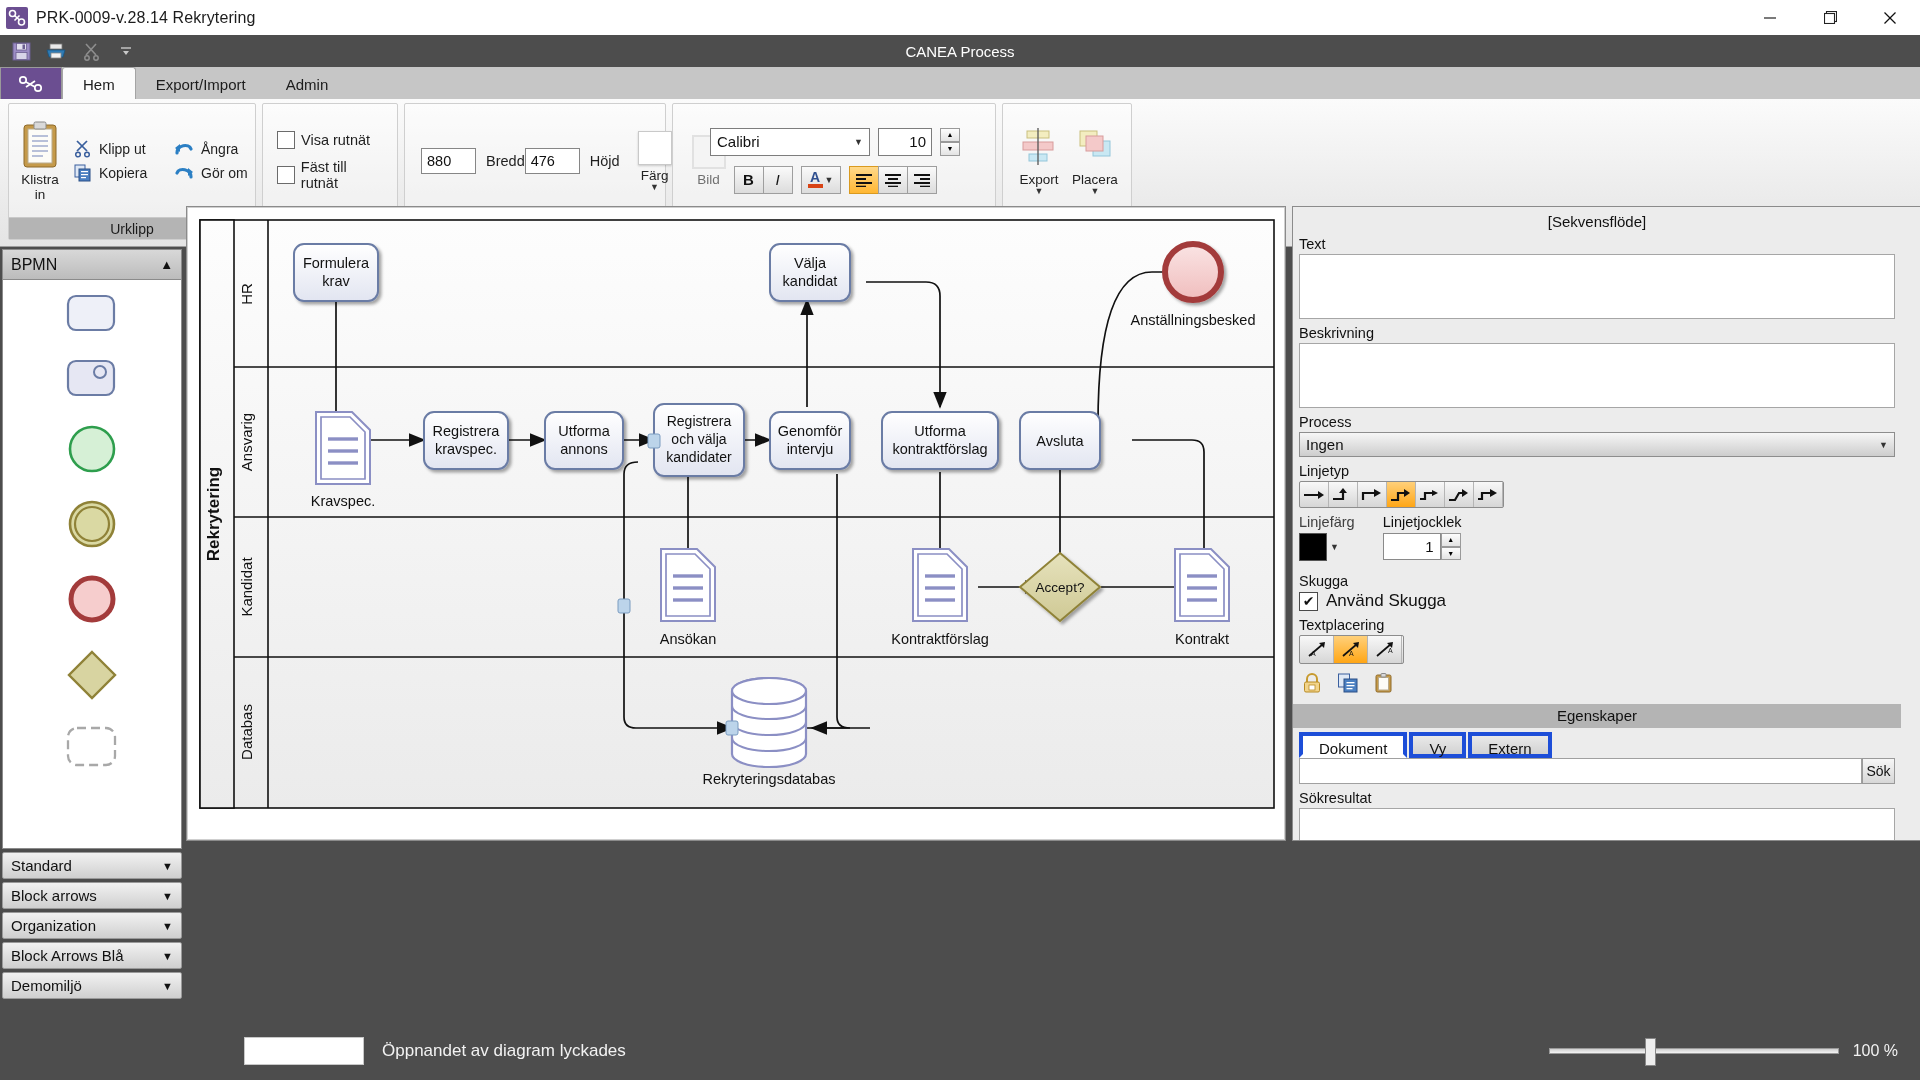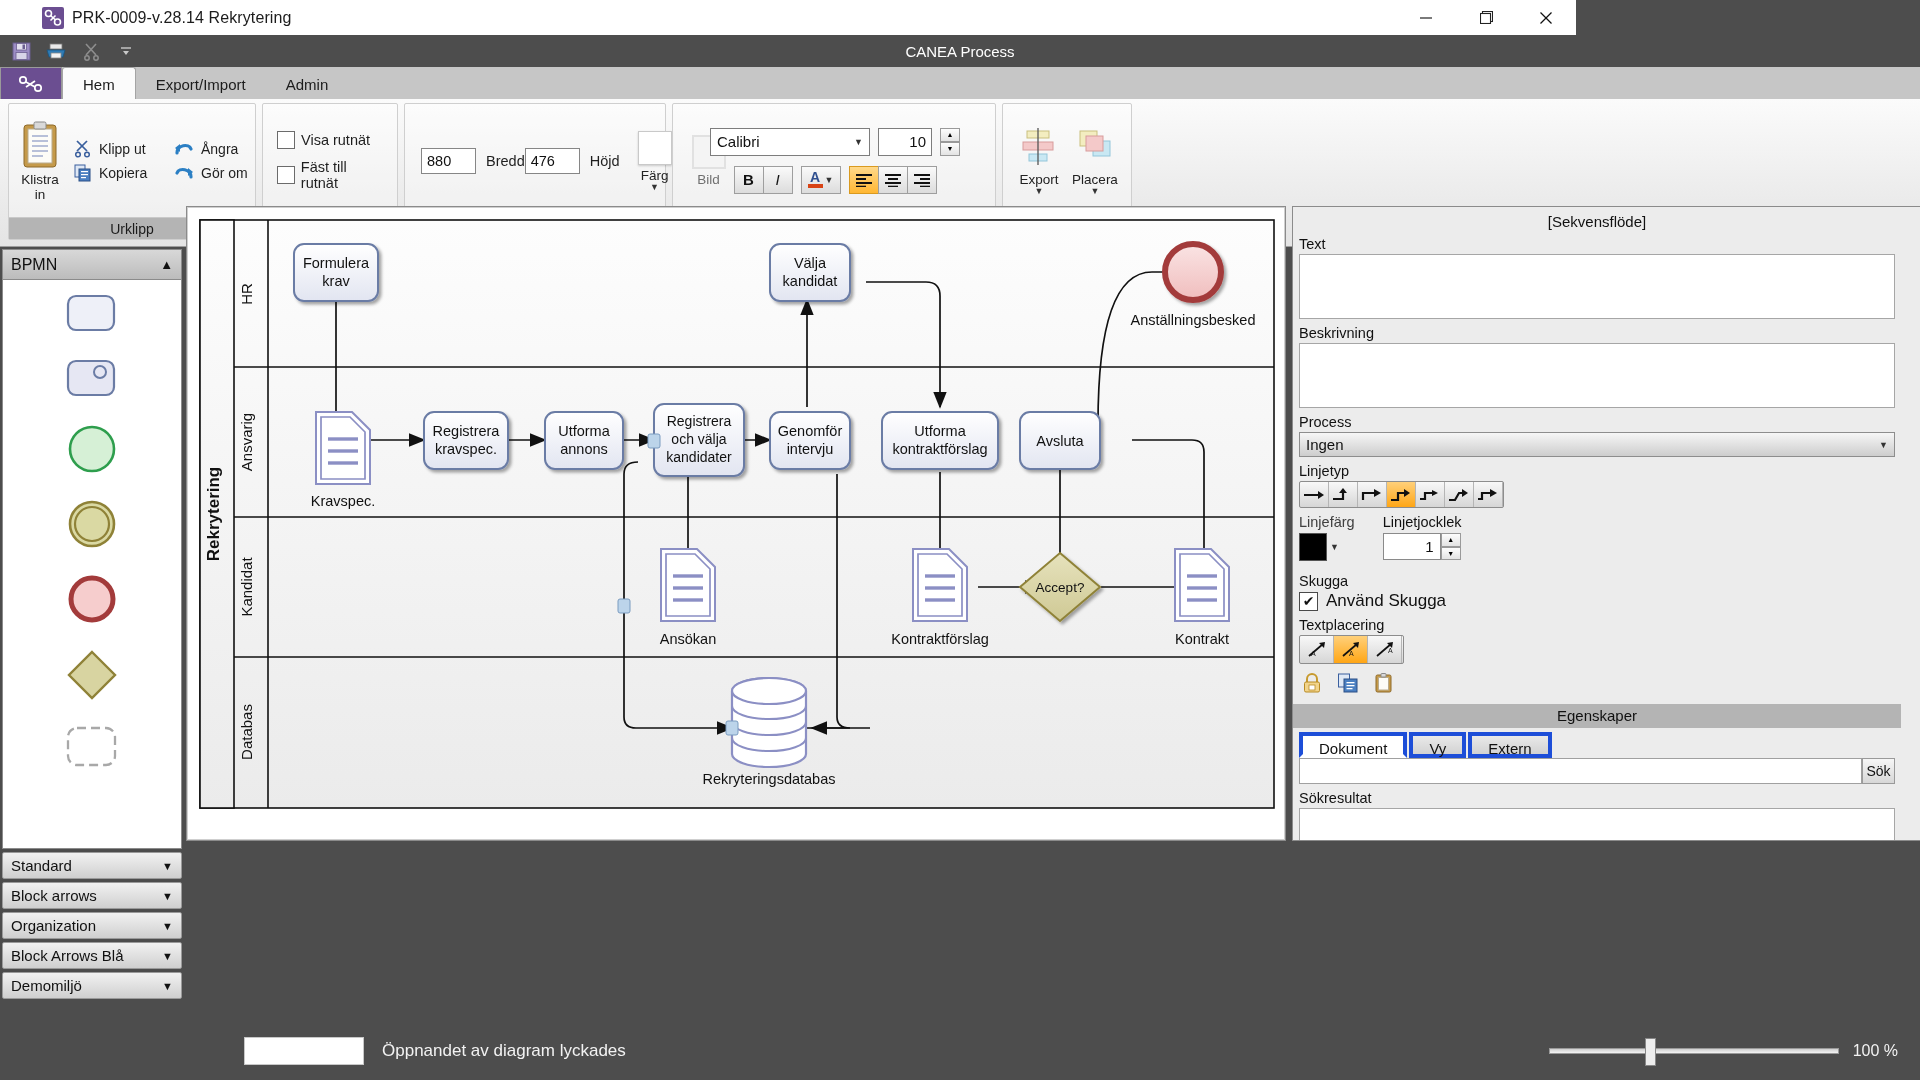--- a/index.html
+++ b/index.html
@@ -7,22 +7,22 @@
     margin: 0; padding: 0;
     width: 1920px; height: 1080px;
     overflow: hidden;
     font-family: "Liberation Sans", sans-serif;
     background: #f0f0f0;
   }
   #app { position: relative; width: 1920px; height: 1080px; background: #4d4d4d; }
 
   
   .titlebar {
-    position: absolute; left:0; top:0; width:1576px; height:35px;
-    background:#ffffff; display:flex; align-items:center;padding-left:36px;
+    position: absolute; left:0; top:0; width:1920px; height:35px;
+    background:#ffffff; display:flex; align-items:center;
   }
   .titlebar-icon {
     width:22px; height:22px; margin-left:6px; margin-right:8px;
     background:#6b4e91; border-radius:2px; position:relative;
   }
   .titlebar-icon svg { position:absolute; left:2px; top:2px; }
   .titlebar-text { font-size:16px; color:#1c1c1c; letter-spacing:0.1px; }
   .win-btns { margin-left:auto; display:flex; height:35px; }
   .win-btn { width:60px; height:35px; display:flex; align-items:center; justify-content:center; color:#111; }
 

